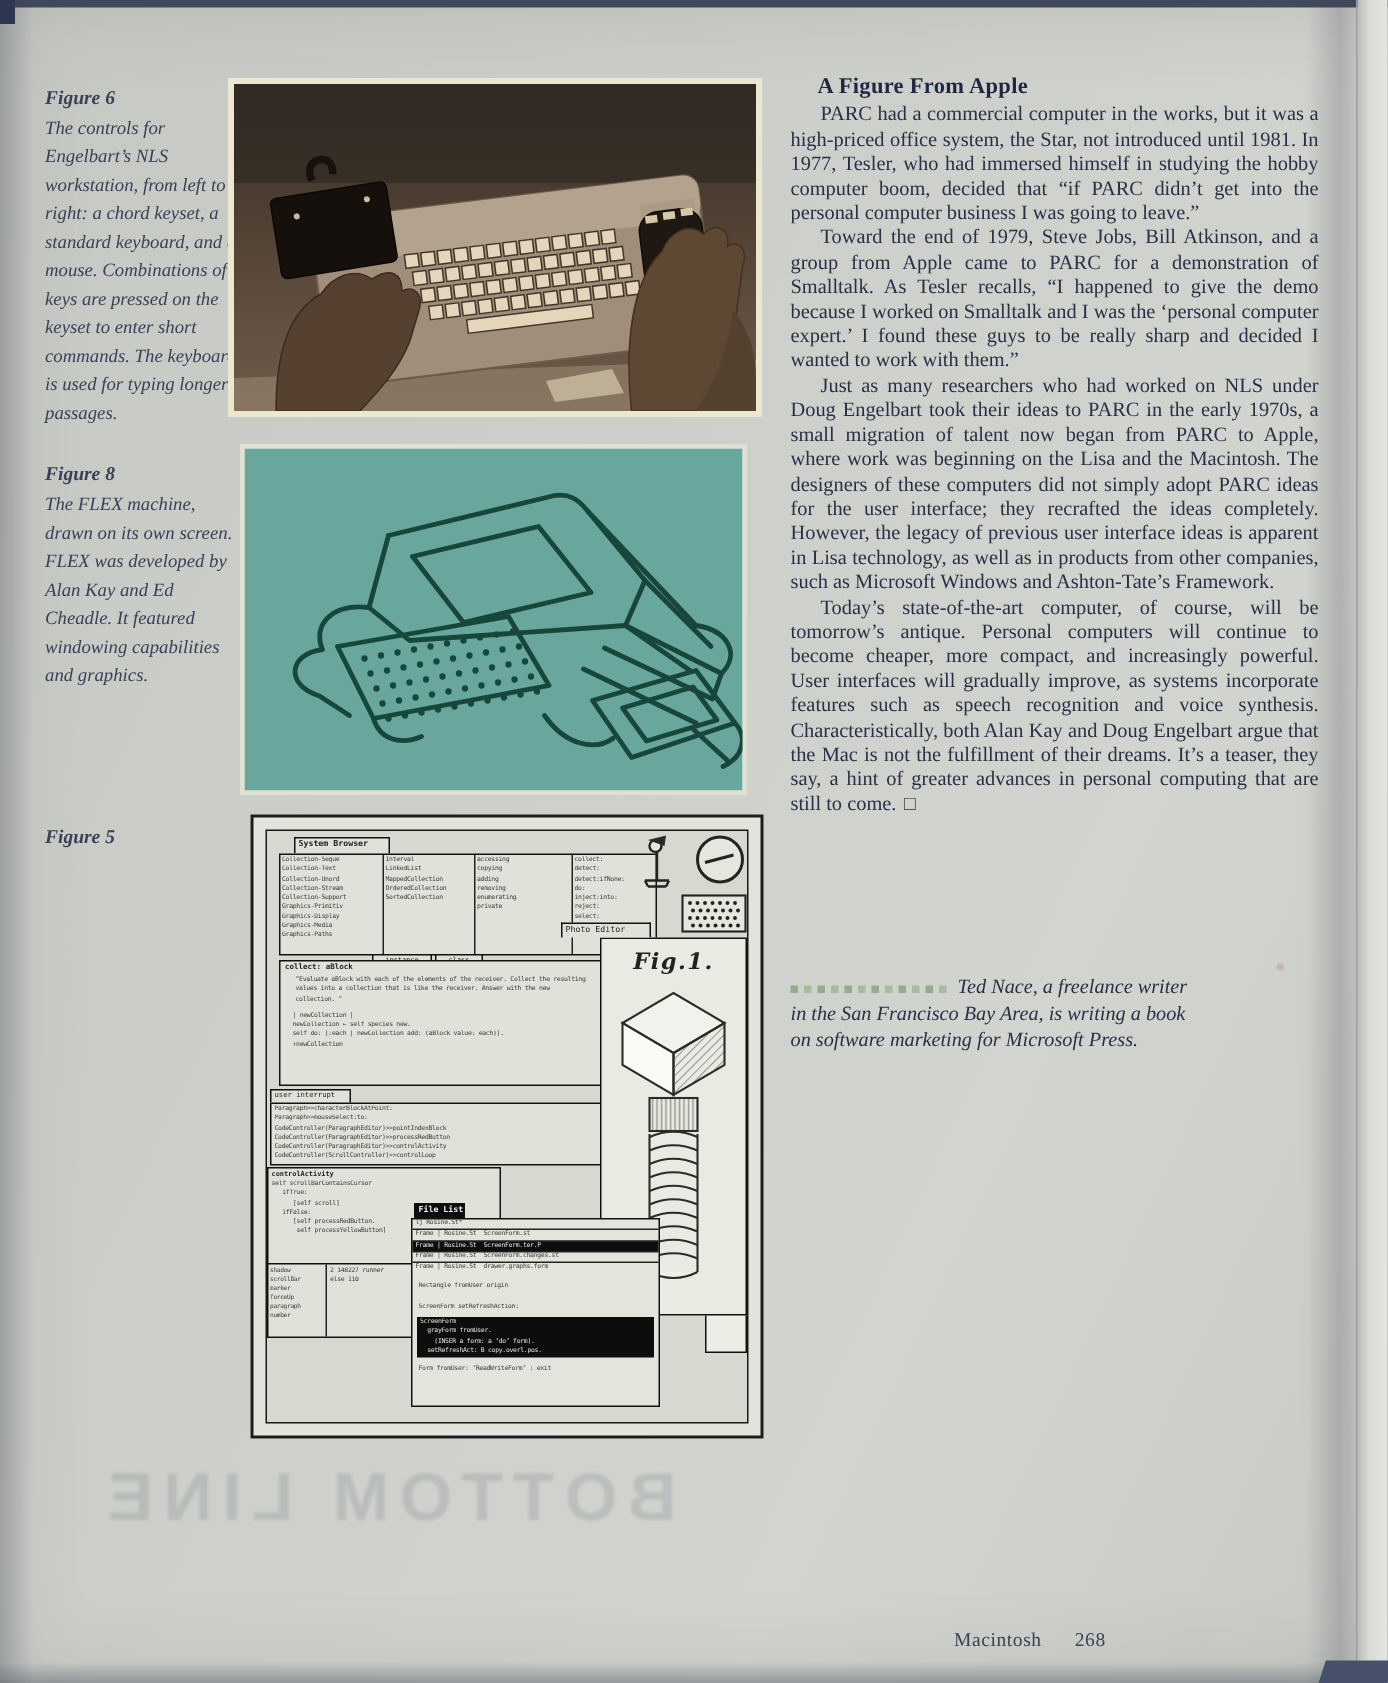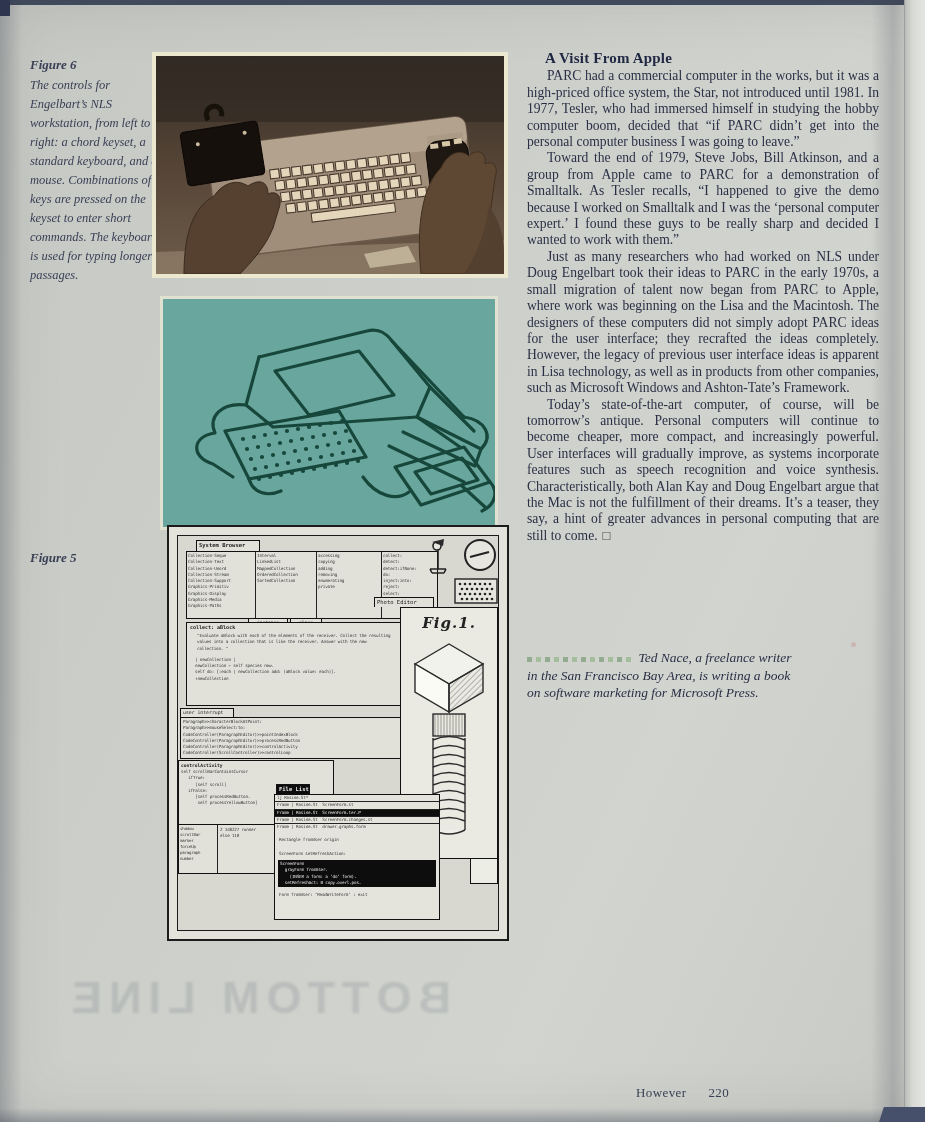--- a/index.html
+++ b/index.html
@@ -32,21 +32,21 @@
   .cap{position:absolute;left:30px;width:131px;font-style:italic;color:#3a4056;
        font-size:12.5px;line-height:19px;}
   .cap .cap-title{font-weight:bold;font-size:13px;margin-bottom:2px;}
   #cap7{top:55px;} #cap8{top:306px;} #cap9{top:548px;}
 
   
   .fig7-frame{position:absolute;left:152px;top:52px;width:348px;height:218px;
               background:#ece7cf;padding:4px;box-sizing:content-box;}
   .fig8-frame{position:absolute;left:160px;top:296px;width:332px;height:228px;
               background:#e0e1d0;padding:3px;box-sizing:content-box;}
-  .fig9-frame{position:absolute;left:167px;top:525px;width:338px;height:412px;
+  .fig9-frame{position:absolute;left:167px;top:543px;width:338px;height:412px;
               background:#e3e3dc;border:2px solid #1c1c1c;filter:blur(.28px);}
   .screen{position:absolute;left:8px;top:8px;right:8px;bottom:8px;border:1.5px solid #1a1a1a;
           background:#d8d8d1;}
 
   
   .w{position:absolute;background:#e1e1da;border:1px solid #111;box-sizing:border-box;}
   .tab{position:absolute;background:#e1e1da;border:1px solid #111;border-bottom:none;
        font:bold 5.5px/9px "DejaVu Sans Mono",monospace;padding:0 2px;color:#222;
        box-sizing:border-box;white-space:nowrap;overflow:hidden;}
   .t4{font:4.3px/6.3px "DejaVu Sans Mono",monospace;color:#3a3a3a;white-space:pre;
@@ -92,20 +92,24 @@
 <div id="page">
   <div class="scan-top"></div>
   <div class="scan-corner"></div>
   <div class="edge-left"></div>
 
   <div class="ghost">BOTTOM LINE</div>
 
   <div class="cap" id="cap7">
     <div class="cap-title">Figure 6</div>
     <div>The controls for Engelbart’s NLS workstation, from left to right: a chord keyset, a standard keyboard, and a mouse. Combinations of keys are pressed on the keyset to enter short commands. The keyboard is used for typing longer passages.</div>
+  </div>
+  <div class="cap" id="cap8">
+    <div class="cap-title">Figure 8</div>
+    <div>The FLEX machine, drawn on its own screen. FLEX was developed by Alan Kay and Ed Cheadle. It featured windowing capabilities and graphics.</div>
   </div>
   <div class="cap" id="cap9">
     <div class="cap-title">Figure 5</div>
   </div>
 
   <div class="fig7-frame">
     <svg width="348" height="218" viewBox="0 0 348 218">
       <defs>
         <linearGradient id="bg7" x1="0" y1="0" x2="0" y2="1">
           <stop offset="0" stop-color="#362d26"></stop>
@@ -378,35 +382,35 @@
             <div class="t4">    (INSER a form: a ‘do’ form).</div>
             <div class="t4">  setRefreshAct: B copy.overl.pos.</div>
           </div>
         <div class="t4" style="margin:5px 0 0 4px;">Form fromUser: ‘ReadWriteForm’ : exit</div>
       </div>
 
     </div>
   </div>
 
   <div class="article">
-    <h2>A Visit From Apple</h2>
+    <h2>A Figure From Apple</h2>
     <p>PARC had a commercial computer in the works, but it was a high-priced office system, the Star, not introduced until 1981. In 1977, Tesler, who had immersed himself in studying the hobby computer boom, decided that “if PARC didn’t get into the personal computer business I was going to leave.”</p>
     <p>Toward the end of 1979, Steve Jobs, Bill Atkinson, and a group from Apple came to PARC for a demonstration of Smalltalk. As Tesler recalls, “I happened to give the demo because I worked on Smalltalk and I was the ‘personal computer expert.’ I found these guys to be really sharp and decided I wanted to work with them.”</p>
     <p><span>Just as many researchers who had worked on NLS under Doug Engelbart took their ideas to PARC in the early 1970s, a small migration of talent now began from PARC to Apple, where work was beginning on the Lisa and the Macintosh. The designers of these computers did not simply adopt PARC ideas for the user interface; they recrafted the ideas completely. However, the legacy of previous user interface ideas is apparent in Lisa technology, as well as in products from other companies, such as </span><span class="ital">Microsoft Windows</span><span> and Ashton-Tate’s </span><span class="ital">Framework</span><span>.</span></p>
     <p><span>Today’s state-of-the-art computer, of course, will be tomorrow’s antique. Personal computers will continue to become cheaper, more compact, and increasingly powerful. User interfaces will gradually improve, as systems incorporate features such as speech recognition and voice synthesis. Characteristically, both Alan Kay and Doug Engelbart argue that the Mac is not the fulfillment of their dreams. It’s a teaser, they say, a hint of greater advances in personal computing that are still to come.</span><span class="endmark">☐</span></p>
   </div>
 
   <div class="byline">
     <span class="dots"><span></span><span></span><span></span><span></span><span></span><span></span><span></span><span></span><span></span><span></span><span></span><span></span></span>
     <span>Ted Nace, a freelance writer in the San Francisco Bay Area, is writing a book on software marketing for Microsoft Press.</span>
   </div>
 
   <div class="stray"></div>
 
   <div class="footer">
-    <span>However</span><span class="pageno">220</span>
+    <span>Macintosh</span><span class="pageno">268</span>
   </div>
 
   <div class="edge-right-curve"></div>
   <div class="edge-right-page"></div>
   <div class="edge-bottom"></div>
   <div class="corner-br"></div>
 </div>
 
 </body></html>

